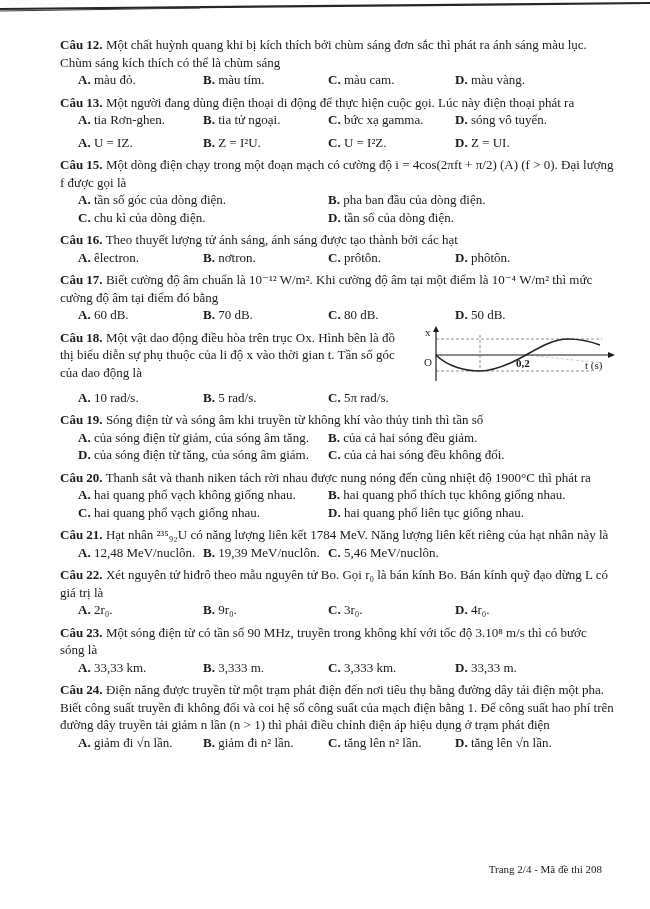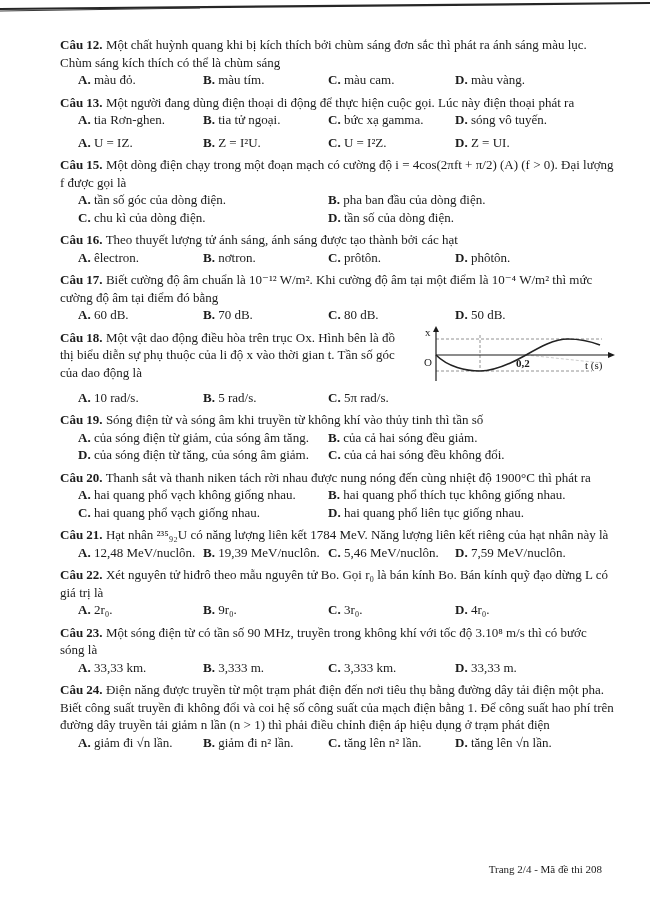--- a/index.html
+++ b/index.html
@@ -148,21 +148,20 @@
       <div class="opt"><b>D.</b> <span>hai quang phổ liên tục giống nhau.</span></div>
     </div>
   </div>
 
   <div class="q">
     <div class="qtext"><b class="qlabel">Câu 21.</b> <span>Hạt nhân ²³⁵₉₂U có năng lượng liên kết 1784 MeV. Năng lượng liên kết riêng của hạt nhân này là</span></div>
     <div class="opts c4">
       <div class="opt"><b>A.</b> <span>12,48 MeV/nuclôn.</span></div>
       <div class="opt"><b>B.</b> <span>19,39 MeV/nuclôn.</span></div>
       <div class="opt"><b>C.</b> <span>5,46 MeV/nuclôn.</span></div>
-      <div class="opt"><b>D.</b> <span>7,59 MeV/nuclôn.</span></div>
     </div>
   </div>
 
   <div class="q">
     <div class="qtext"><b class="qlabel">Câu 22.</b> <span>Xét nguyên tử hiđrô theo mẫu nguyên tử Bo. Gọi r₀ là bán kính Bo. Bán kính quỹ đạo dừng L có giá trị là</span></div>
     <div class="opts c4">
       <div class="opt"><b>A.</b> <span>2r₀.</span></div>
       <div class="opt"><b>B.</b> <span>9r₀.</span></div>
       <div class="opt"><b>C.</b> <span>3r₀.</span></div>
       <div class="opt"><b>D.</b> <span>4r₀.</span></div>

